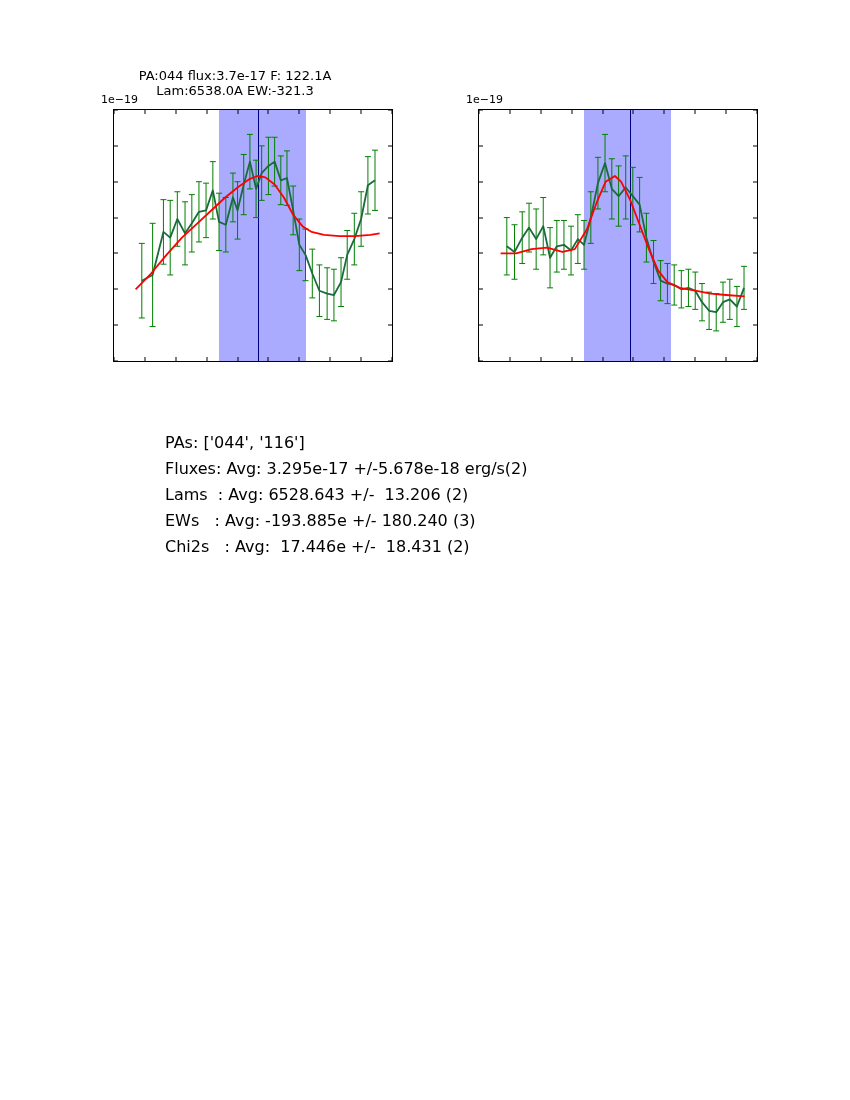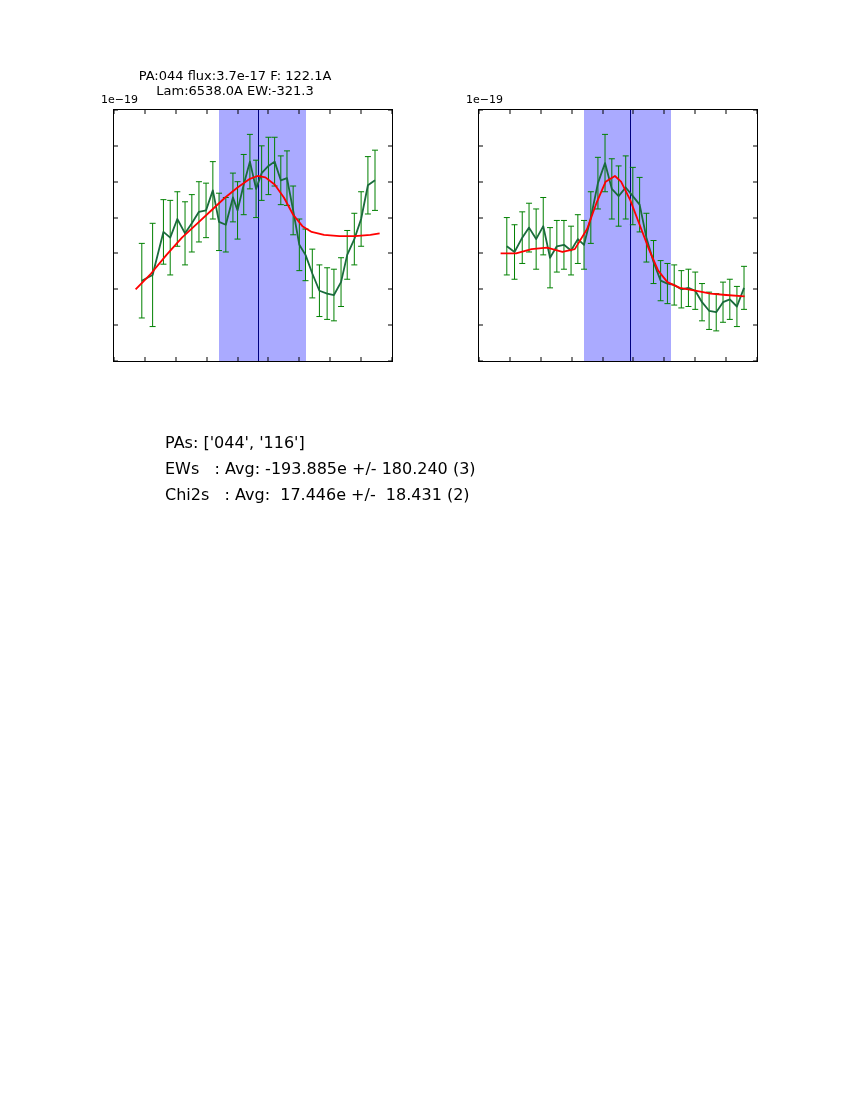--- a/index.html
+++ b/index.html
@@ -428,17 +428,19 @@
         <div class="xtick-mark top" style="left: 216.222px;"></div>
         <div class="xtick-mark " style="left: 247.111px;"></div>
         <div class="xtick-mark top" style="left: 247.111px;"></div>
         <div class="xtick-mark " style="left: 278px;"></div>
         <div class="xtick-mark top" style="left: 278px;"></div>
       </div>
   </div>
 
   <div class="summary">
     <div class="summary-line">PAs: ['044', '116']</div>
+    <div class="summary-line">Fluxes: Avg: 3.295e-17 +/-5.678e-18 erg/s(2)</div>
+    <div class="summary-line">Lams  : Avg: 6528.643 +/-  13.206 (2)</div>
     <div class="summary-line">EWs   : Avg: -193.885e +/- 180.240 (3)</div>
     <div class="summary-line">Chi2s   : Avg:  17.446e +/-  18.431 (2)</div>
   </div>
 
 </div>
 
 </body></html>

